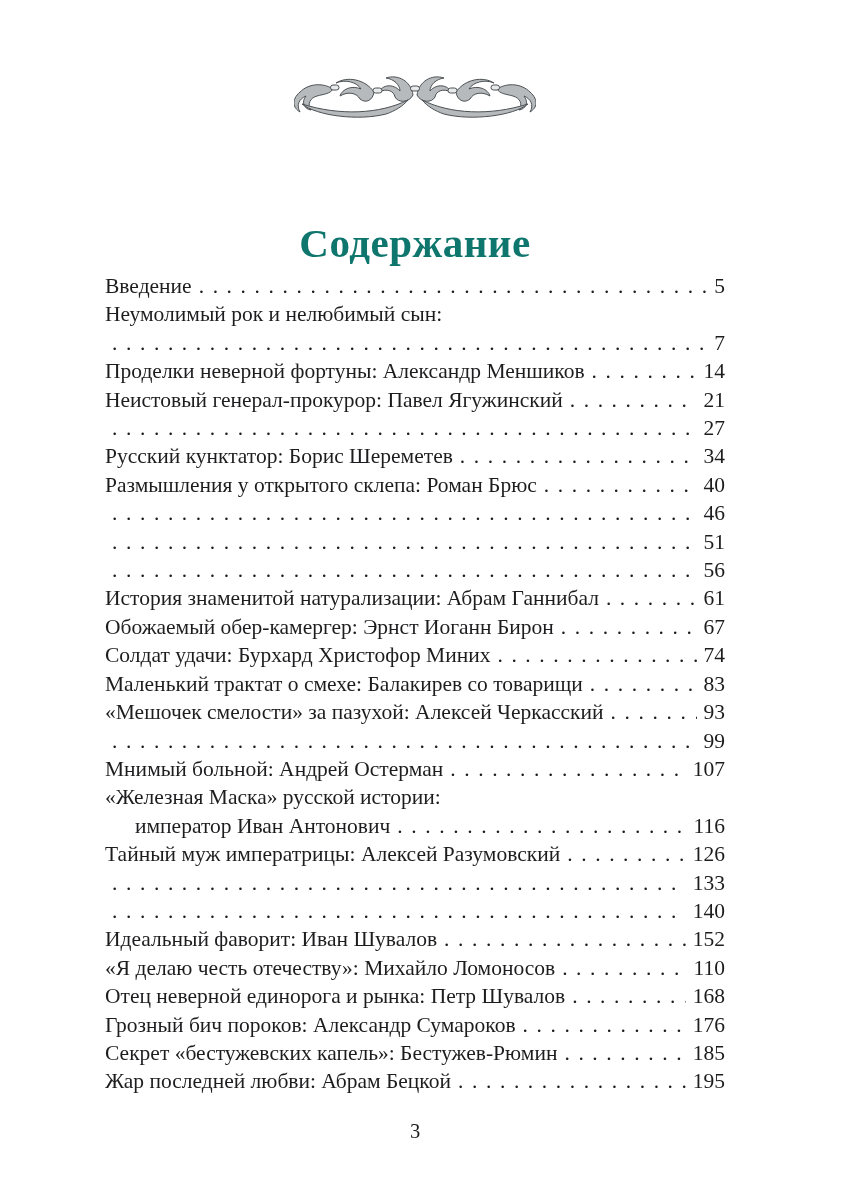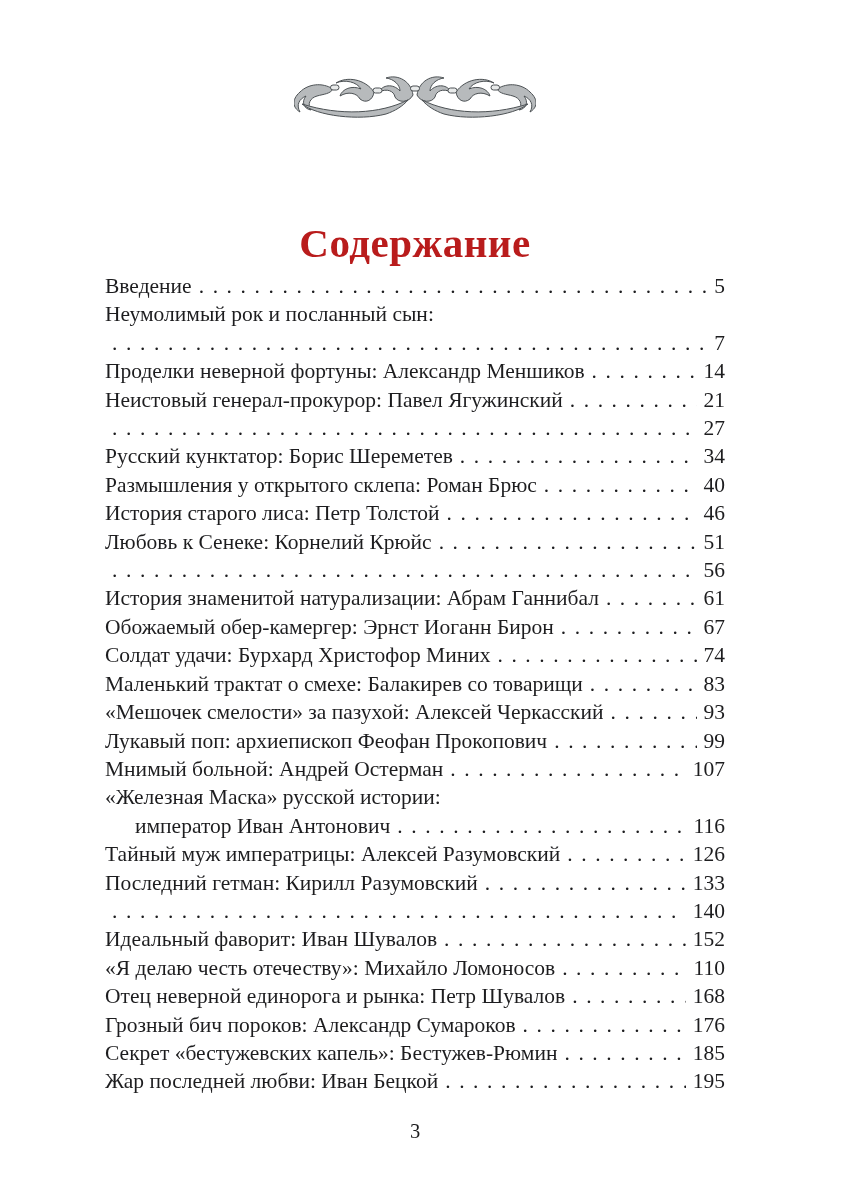--- a/index.html
+++ b/index.html
@@ -13,21 +13,21 @@
   }
   .ornament-wrap{
     position:absolute;top:68px;left:105px;right:125px;
     display:flex;justify-content:center;
   }
   .page-title{
     position:absolute;top:193px;left:105px;right:125px;
     text-align:center;
     font-size:41px;
     line-height:46px;
-    color:#b91c1c;
+    color:#0f766e;
     letter-spacing:0.5px;
   }
   .toc{
     position:absolute;top:272px;left:105px;right:125px;
     font-size:21.5px;
     line-height:28.4px;
   }
   .toc-row{
     display:flex;
     align-items:center;
@@ -94,21 +94,21 @@
 
   <div class="toc">
 
       <div class="toc-row">
         <span class="toc-text">Введение</span>
         <span class="dots">..........................................................................................</span>
         <span class="pagenum">5</span>
       </div>
 
       <div class="toc-row no-page">
-        <span class="toc-text">Неумолимый рок и посланный сын:</span>
+        <span class="toc-text">Неумолимый рок и нелюбимый сын:</span>
         <span class="dots"></span>
         <span class="pagenum"></span>
       </div>
 
       <div class="toc-row indent">
         <span class="dots">..........................................................................................</span>
         <span class="pagenum">7</span>
       </div>
 
       <div class="toc-row">
@@ -134,27 +134,25 @@
         <span class="pagenum">34</span>
       </div>
 
       <div class="toc-row">
         <span class="toc-text">Размышления у открытого склепа: Роман Брюс</span>
         <span class="dots">..........................................................................................</span>
         <span class="pagenum">40</span>
       </div>
 
       <div class="toc-row">
-        <span class="toc-text">История старого лиса: Петр Толстой</span>
         <span class="dots">..........................................................................................</span>
         <span class="pagenum">46</span>
       </div>
 
       <div class="toc-row">
-        <span class="toc-text">Любовь к Сенеке: Корнелий Крюйс</span>
         <span class="dots">..........................................................................................</span>
         <span class="pagenum">51</span>
       </div>
 
       <div class="toc-row">
         <span class="dots">..........................................................................................</span>
         <span class="pagenum">56</span>
       </div>
 
       <div class="toc-row">
@@ -181,21 +179,20 @@
         <span class="pagenum">83</span>
       </div>
 
       <div class="toc-row">
         <span class="toc-text">«Мешочек смелости» за пазухой: Алексей Черкасский</span>
         <span class="dots">..........................................................................................</span>
         <span class="pagenum">93</span>
       </div>
 
       <div class="toc-row">
-        <span class="toc-text">Лукавый поп: архиепископ Феофан Прокопович</span>
         <span class="dots">..........................................................................................</span>
         <span class="pagenum">99</span>
       </div>
 
       <div class="toc-row">
         <span class="toc-text">Мнимый больной: Андрей Остерман</span>
         <span class="dots">..........................................................................................</span>
         <span class="pagenum">107</span>
       </div>
 
@@ -211,21 +208,20 @@
         <span class="pagenum">116</span>
       </div>
 
       <div class="toc-row">
         <span class="toc-text">Тайный муж императрицы: Алексей Разумовский</span>
         <span class="dots">..........................................................................................</span>
         <span class="pagenum">126</span>
       </div>
 
       <div class="toc-row">
-        <span class="toc-text">Последний гетман: Кирилл Разумовский</span>
         <span class="dots">..........................................................................................</span>
         <span class="pagenum">133</span>
       </div>
 
       <div class="toc-row">
         <span class="dots">..........................................................................................</span>
         <span class="pagenum">140</span>
       </div>
 
       <div class="toc-row">
@@ -252,21 +248,21 @@
         <span class="pagenum">176</span>
       </div>
 
       <div class="toc-row">
         <span class="toc-text">Секрет «бестужевских капель»: Бестужев-Рюмин</span>
         <span class="dots">..........................................................................................</span>
         <span class="pagenum">185</span>
       </div>
 
       <div class="toc-row">
-        <span class="toc-text">Жар последней любви: Иван Бецкой</span>
+        <span class="toc-text">Жар последней любви: Абрам Бецкой</span>
         <span class="dots">..........................................................................................</span>
         <span class="pagenum">195</span>
       </div>
     </div>
 
   <div class="folio">3</div>
 
 </div>
 
 </body></html>

